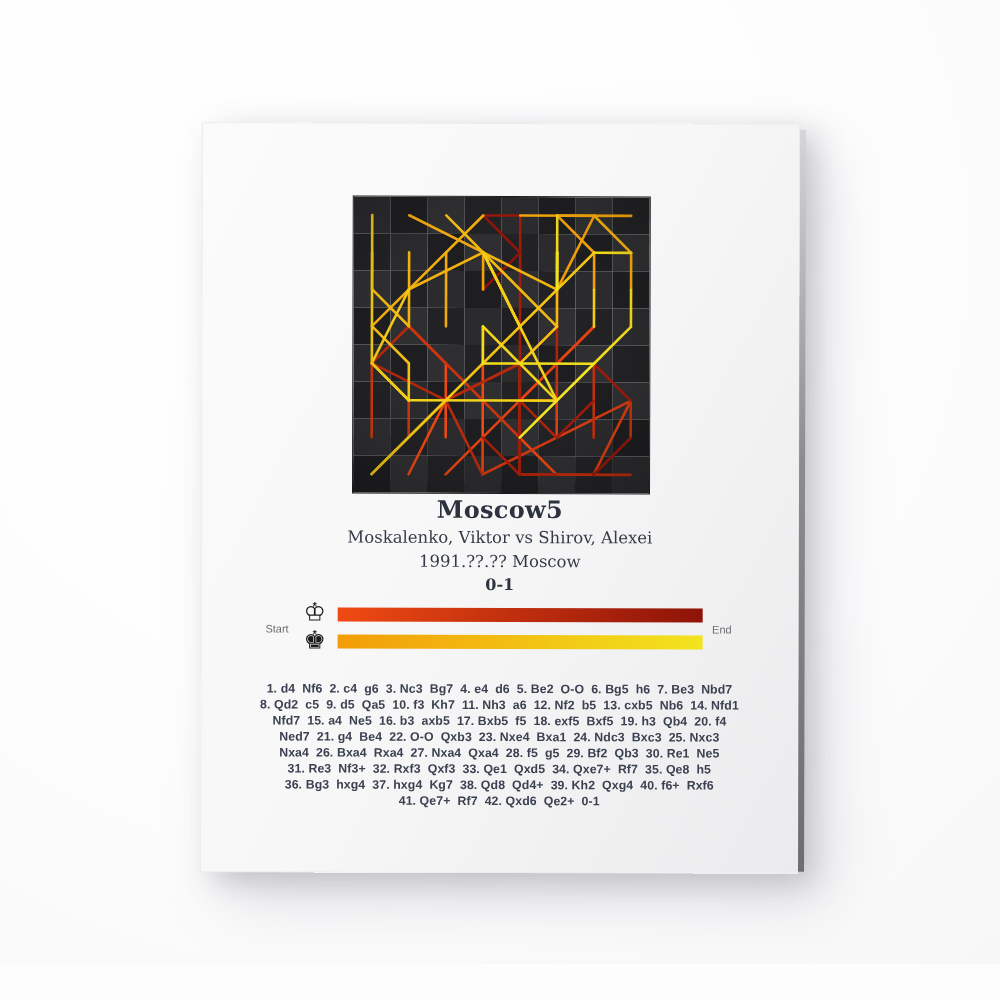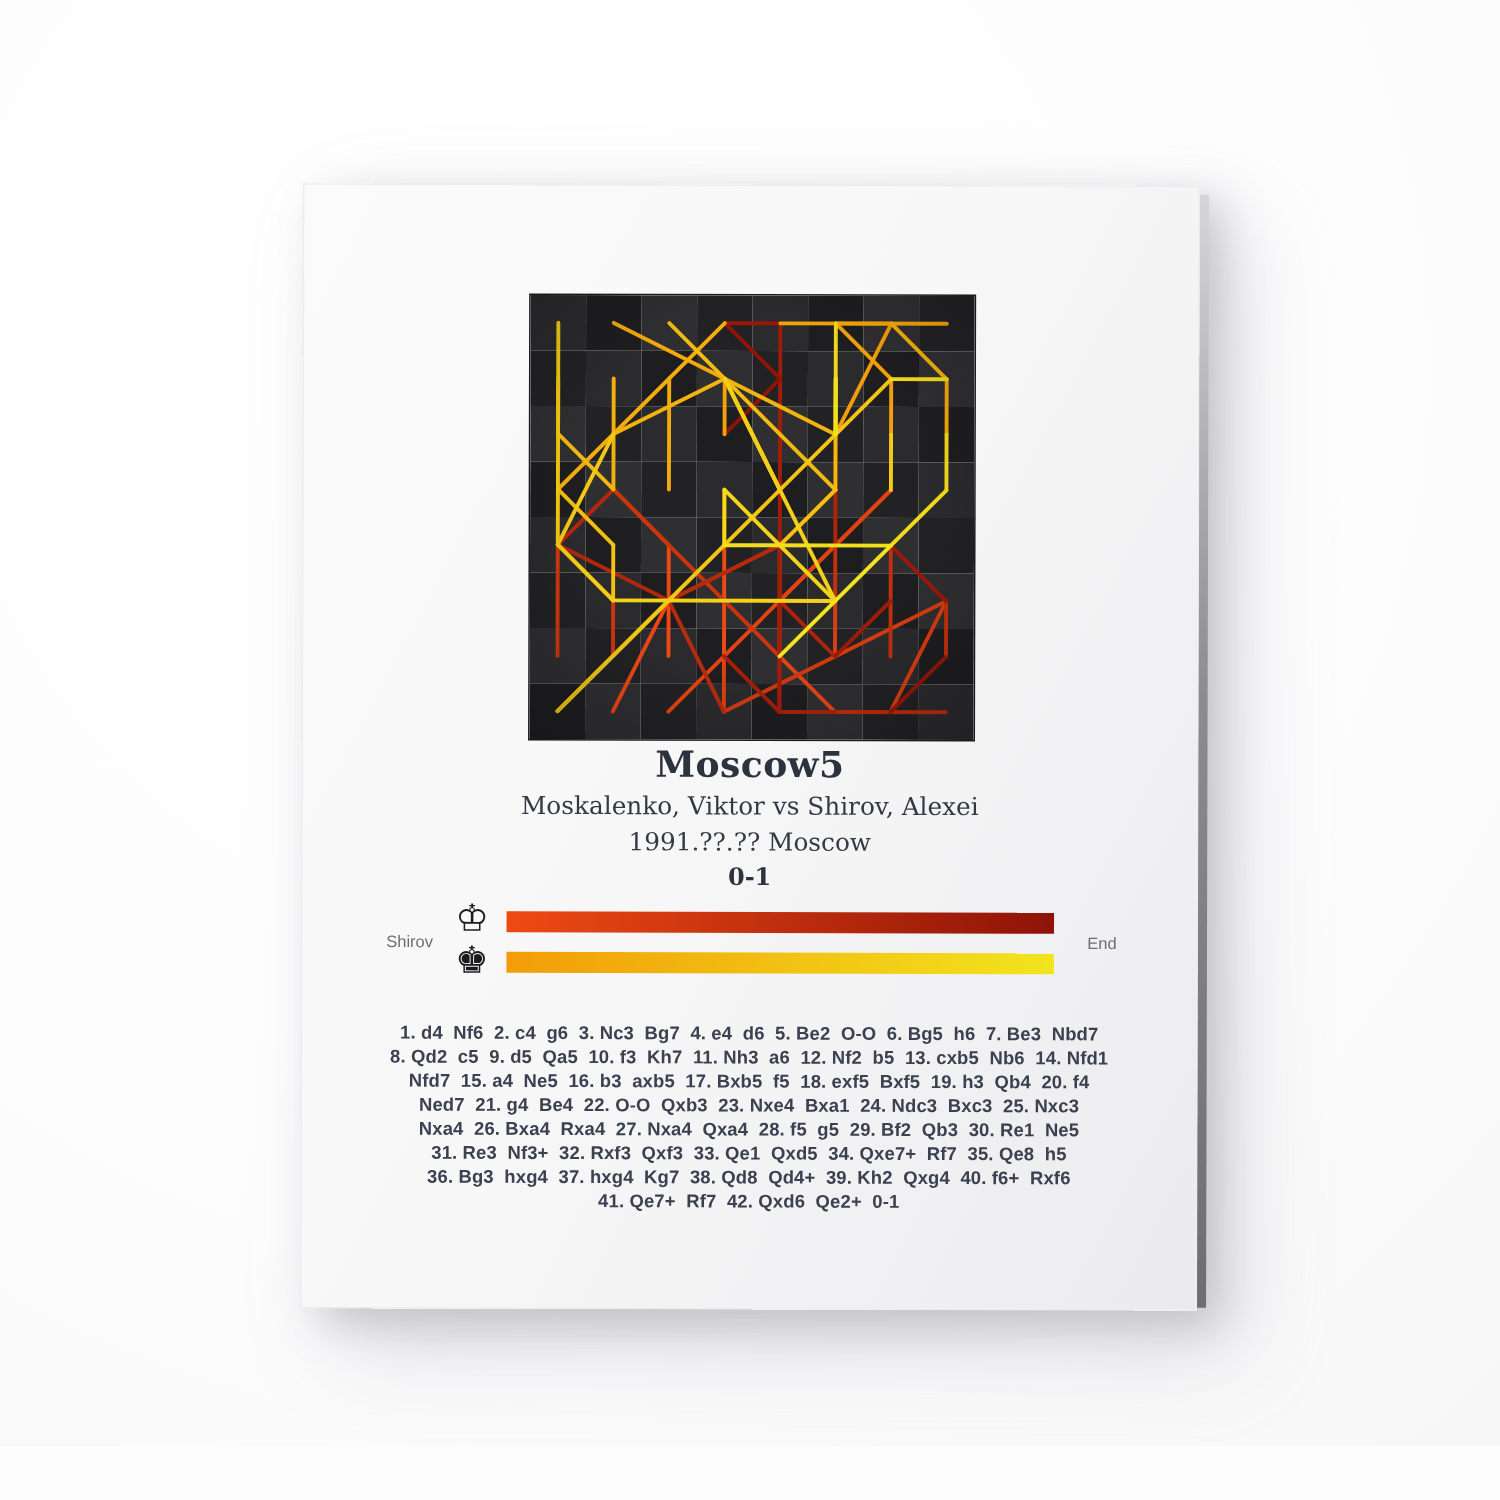--- a/index.html
+++ b/index.html
@@ -25,21 +25,21 @@
           font-size:16.5px;line-height:21px;color:#333a46;}
   .event{position:absolute;left:0;top:427px;width:100%;text-align:center;
           font-family:"DejaVu Serif","Liberation Serif",serif;
           font-size:16.5px;line-height:21px;color:#333a46;}
   .result{position:absolute;left:0;top:451px;width:100%;text-align:center;
           font-family:"DejaVu Serif","Liberation Serif",serif;font-weight:700;
           font-size:16px;line-height:20px;color:#2c333f;}
   .legend{position:absolute;left:0;top:0;width:100%;}
   .lgd-label{position:absolute;font-size:11px;line-height:13px;color:#6e6e72;}
   .start-label{left:44px;top:499px;width:43px;text-align:right;}
-  .end-label{left:513px;top:499px;width:40px;text-align:center;}
+  .end-label{left:490px;top:499px;width:40px;text-align:right;}
   .king{position:absolute;left:99px;width:28px;text-align:center;
           font-family:"DejaVu Sans",sans-serif;font-size:25px;line-height:27px;color:#1b1b1d;}
   .king-white{top:475px;}
   .king-black{top:503px;}
   .bar{position:absolute;left:136px;width:365px;height:14px;}
   .bar-white{top:484px;}
   .bar-black{top:511px;}
   .moves{position:absolute;left:0;top:557px;width:100%;text-align:center;}
   .move-line{white-space:pre;font-size:12.3px;line-height:16px;font-weight:700;
           color:#3b4150;letter-spacing:.1px;}
@@ -206,21 +206,21 @@
         </svg>
       <div class="vignette"></div>
     </div>
 
     <div class="title">Moscow5</div>
     <div class="players">Moskalenko, Viktor vs Shirov, Alexei</div>
     <div class="event">1991.??.?? Moscow</div>
     <div class="result">0-1</div>
 
     <div class="legend">
-      <div class="lgd-label start-label">Shirov</div>
+      <div class="lgd-label start-label">Start</div>
       <div class="lgd-label end-label">End</div>
       <div class="king king-white">♔</div>
       <div class="king king-black">♚</div>
       <div class="bar bar-white" id="bar-white" style="background: linear-gradient(90deg, rgb(239, 74, 19), rgb(142, 19, 8));"></div>
       <div class="bar bar-black" id="bar-black" style="background: linear-gradient(90deg, rgb(242, 157, 8), rgb(242, 228, 30));"></div>
     </div>
 
     <div class="moves">
       <div class="move-line">1. d4  Nf6  2. c4  g6  3. Nc3  Bg7  4. e4  d6  5. Be2  O-O  6. Bg5  h6  7. Be3  Nbd7</div>
       <div class="move-line">8. Qd2  c5  9. d5  Qa5  10. f3  Kh7  11. Nh3  a6  12. Nf2  b5  13. cxb5  Nb6  14. Nfd1</div>

